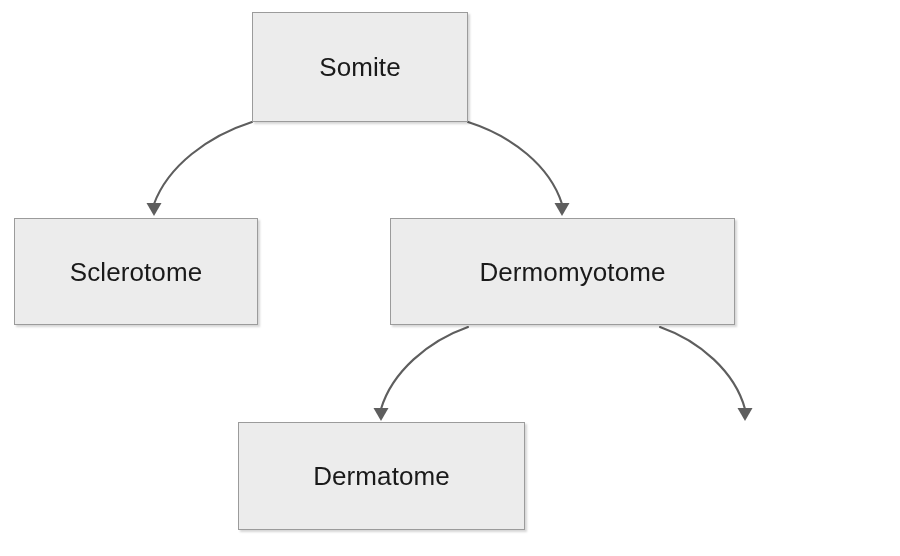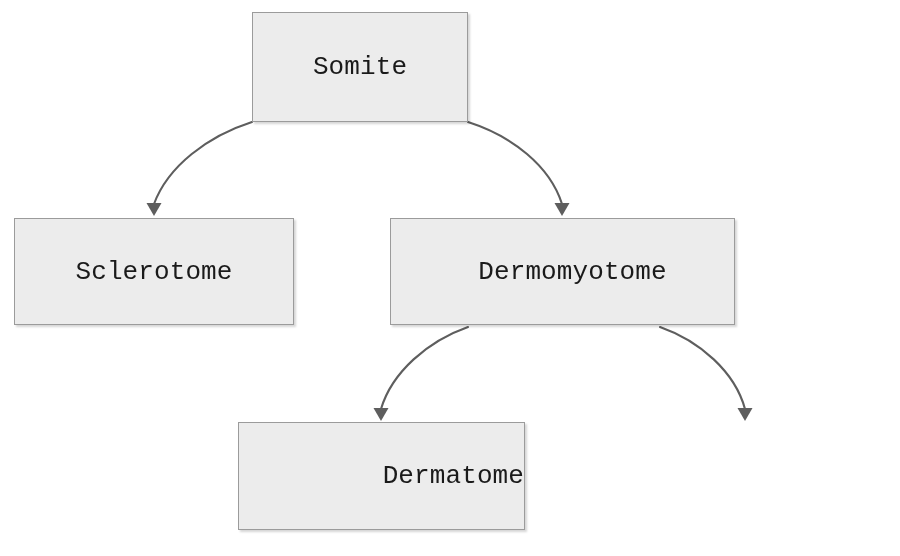--- a/index.html
+++ b/index.html
@@ -6,21 +6,21 @@
     margin: 0;
     padding: 0;
     background: #ffffff;
   }
   #stage {
     position: relative;
     width: 900px;
     height: 556px;
     background: #ffffff;
     overflow: hidden;
-    font-family: Liberation Mono, monospace;
+    font-family: Liberation Sans, sans-serif;
     border-radius: 18px;
   }
   #edges {
     position: absolute;
     left: 0;
     top: 0;
     width: 900px;
     height: 556px;
     pointer-events: none;
   }
@@ -37,23 +37,23 @@
     font-size: 26px;
     font-weight: 400;
     line-height: 1;
     letter-spacing: 0.1px;
     white-space: nowrap;
   }
   .node-label {
     display: block;
   }
   #n-somite       { left: 252px; top: 12px;  width: 216px; height: 110px; }
-  #n-sclerotome   { left: 14px;  top: 218px; width: 280px; height: 107px; }
+  #n-sclerotome   { left: 14px;  top: 218px; width: 244px; height: 107px; }
   #n-dermomyotome { left: 390px; top: 218px; width: 345px; height: 107px; padding-left: 20px; }
-  #n-dermatome    { left: 238px; top: 422px; width: 287px; height: 108px; justify-content: flex-end; }
+  #n-dermatome    { left: 238px; top: 422px; width: 287px; height: 108px; }
   #n-myotome      { left: 620px; top: 422px; width: 248px; height: 108px; }
 </style>
 </head>
 <body>
 
 <div id="stage">
 
   <svg id="edges" viewBox="0 0 900 556" width="900" height="556" aria-hidden="true">
     <g fill="none" stroke="#5e5e5e" stroke-width="2.1" stroke-linecap="round">
       <path d="M 252,122 C 208,136 168,166 154,204"></path>

